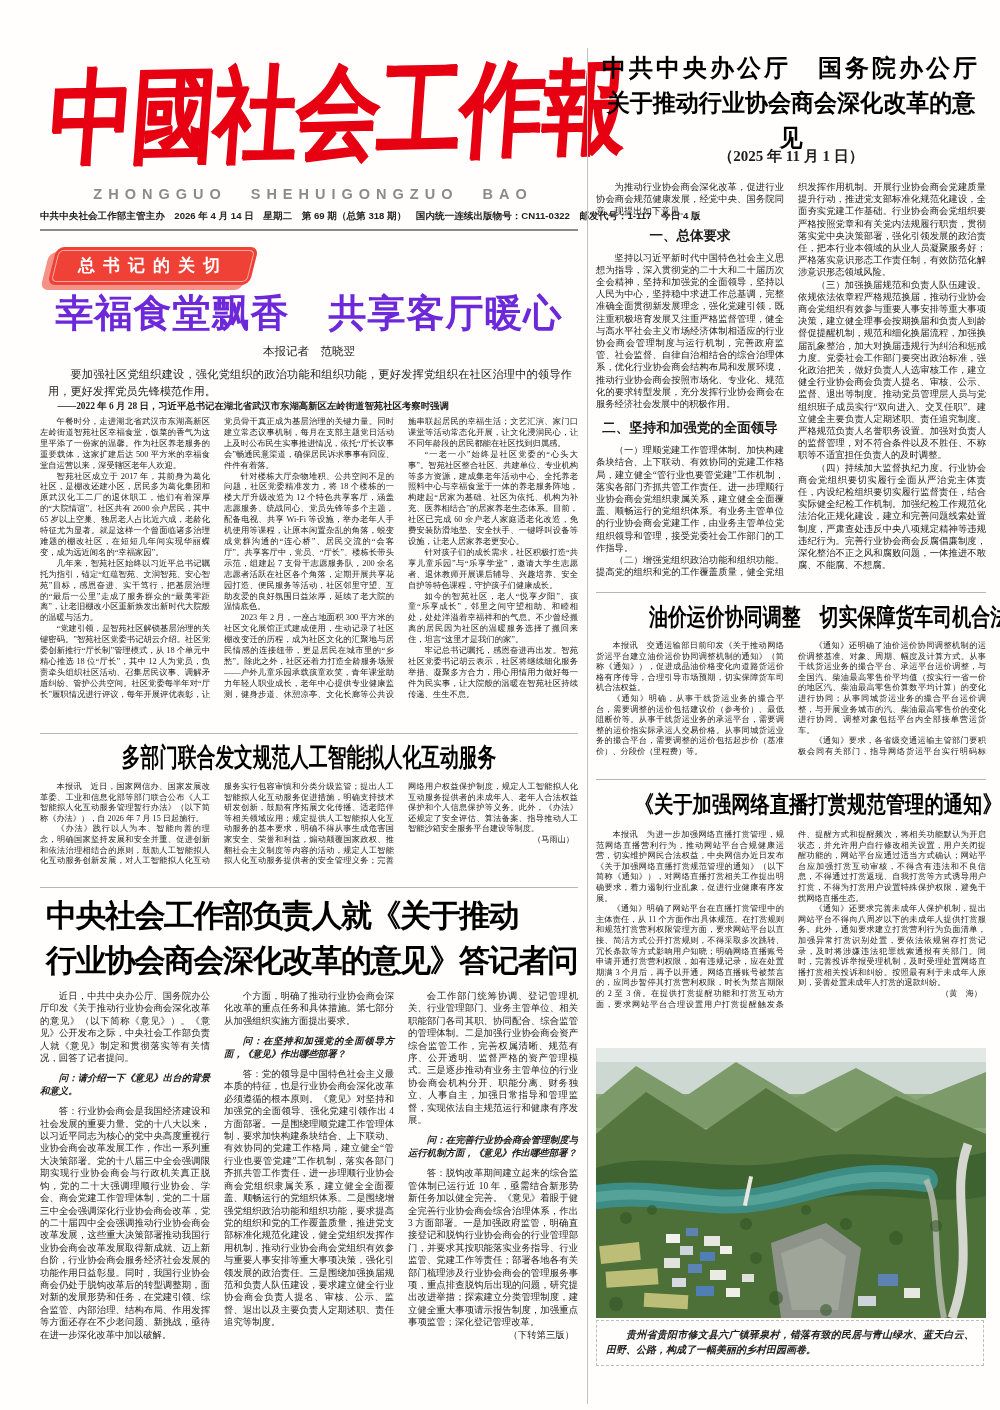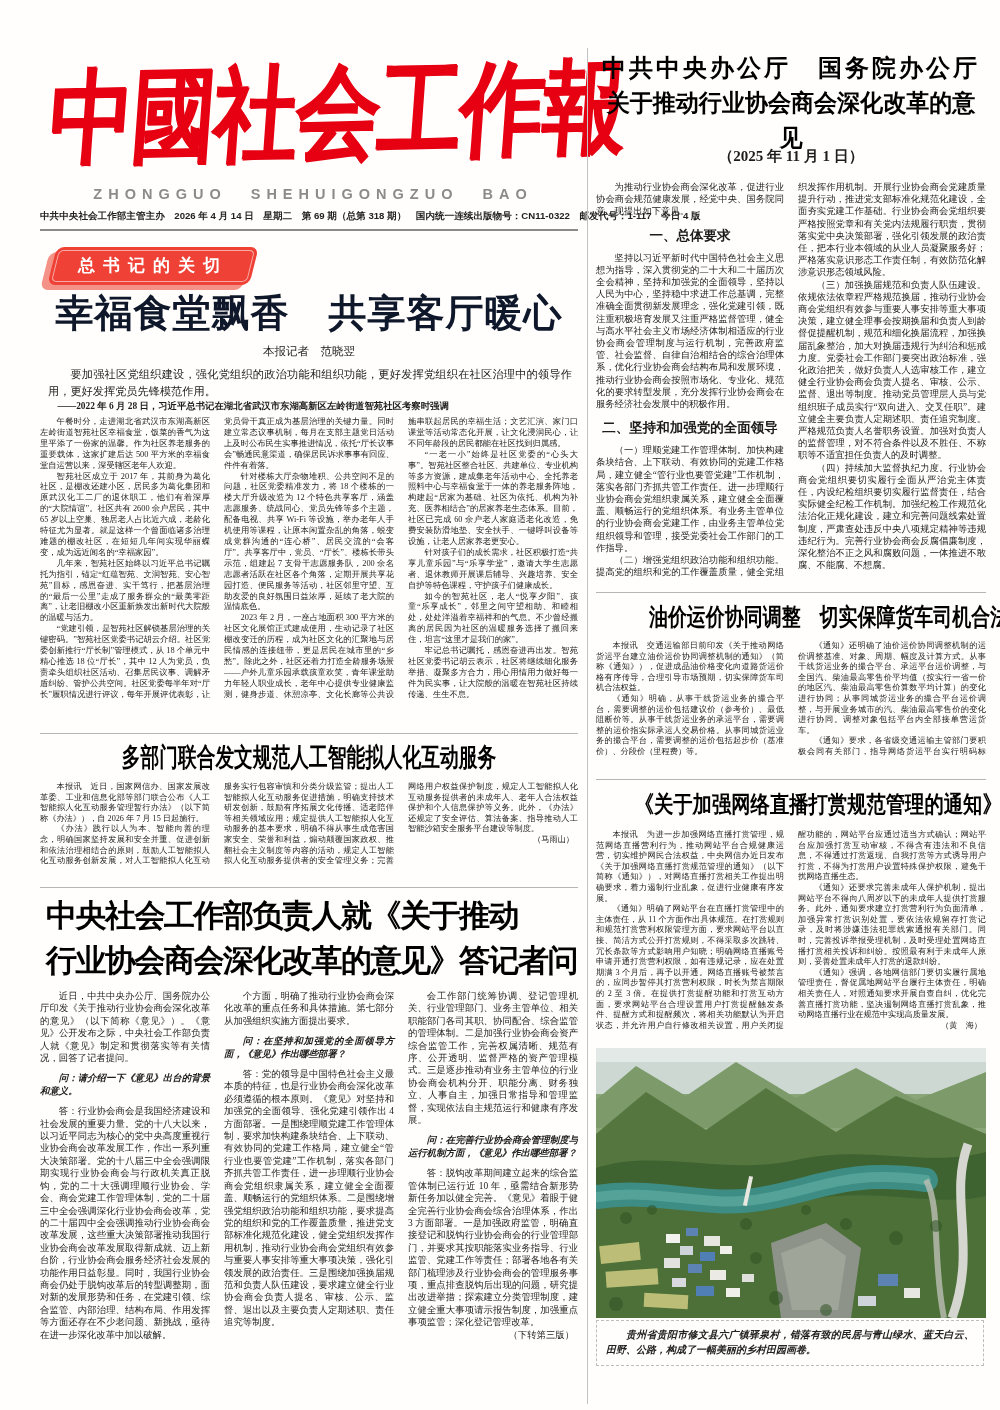--- a/index.html
+++ b/index.html
@@ -53,21 +53,21 @@
 
   
   .badge{left:46px;top:247px;width:214px;height:38px;}
   .badge-bg{position:absolute;left:6px;right:6px;top:0;bottom:0;background:#ef4136;
     transform:skewX(-14deg);border-radius:8px;box-shadow:-6px 5px 0 0 #f59287;}
   .badge-bg::after{content:"";position:absolute;left:3px;right:3px;top:3px;bottom:3px;
     border:1px solid rgba(255,255,255,.55);border-radius:5px;}
   .badge-text{position:relative;display:block;text-align:center;color:#fff;
     font-family:var(--sans);font-weight:bold;font-size:17px;line-height:38px;letter-spacing:8px;}
   .lead-headline{left:40px;top:288px;width:538px;text-align:center;font-family:var(--serif);
-    font-weight:900;font-size:38px;line-height:50px;letter-spacing:1px;color:#0f172a;white-space:nowrap;}
+    font-weight:900;font-size:38px;line-height:50px;letter-spacing:1px;color:#6d28d9;white-space:nowrap;}
   .lead-byline{left:40px;top:344px;width:538px;text-align:center;font-family:var(--serif);
     font-size:11.5px;}
   .lead-quote{left:48px;top:366px;width:524px;font-family:var(--serif);font-weight:normal;
     font-size:11.2px;line-height:16.5px;text-align:justify;text-indent:2em;}
   .lead-quote-src{left:48px;top:400px;width:524px;font-family:var(--serif);font-weight:bold;
     font-size:9.4px;line-height:13px;text-indent:1em;}
   .lead-body{left:40px;top:417px;width:538px;height:314px;column-count:3;
     font-size:8.3px;line-height:10.9px;}
 
   
@@ -196,21 +196,20 @@
       <div class="blk blk-p">《通知》要求，各省级交通运输主管部门要积极会同有关部门，指导网络货运平台实行明码标价。督促网络货运平台合理调整运价，严禁发布低于成本的运价。</div>
     </div>
 
   <div class="abs tip-headline">
     <span class="t">《关于加强网络直播打赏规范管理的通知》印发</span>
   </div>
   <div class="abs cols tip-body">
       <div class="blk blk-p">本报讯　为进一步加强网络直播打赏管理，规范网络直播营利行为，推动网站平台合规健康运营，切实维护网民合法权益，中央网信办近日发布《关于加强网络直播打赏规范管理的通知》（以下简称《通知》），对网络直播打赏相关工作提出明确要求，着力遏制行业乱象，促进行业健康有序发展。</div>
       <div class="blk blk-p">《通知》明确了网站平台在直播打赏管理中的主体责任，从 11 个方面作出具体规范。在打赏规则和规范打赏营利权限管理方面，要求网站平台以直接、简洁方式公开打赏规则，不得采取多次跳转、冗长条款等方式影响用户知晓；明确网络直播账号申请开通打赏营利权限，如有违规记录，应在处置期满 3 个月后，再予以开通。网络直播账号被禁言的，应同步暂停其打赏营利权限，时长为禁言期限的 2 至 3 倍。在提供打赏提醒功能和打赏互动方面，要求网站平台合理设置用户打赏提醒触发条件、提醒方式和提醒频次，将相关功能默认为开启状态，并允许用户自行修改相关设置，用户关闭提醒功能的，网站平台应通过适当方式确认；网站平台应加强打赏互动审核，不得含有违法和不良信息，不得通过打赏返现、自我打赏等方式诱导用户打赏，不得为打赏用户设置特殊保护权限，避免干扰网络直播生态。</div>
       <div class="blk blk-p">《通知》还要求完善未成年人保护机制，提出网站平台不得向八周岁以下的未成年人提供打赏服务。此外，通知要求建立打赏营利行为负面清单，加强异常打赏识别处置，要依法依规留存打赏记录，及时将涉嫌违法犯罪线索通报有关部门。同时，完善投诉举报受理机制，及时受理处置网络直播打赏相关投诉和纠纷。按照最有利于未成年人原则，妥善处置未成年人打赏的退款纠纷。</div>
-      <div class="blk blk-p">《通知》强调，各地网信部门要切实履行属地管理责任，督促属地网站平台履行主体责任，明确相关责任人，对照通知要求开展自查自纠，优化完善直播打赏功能，坚决遏制网络直播打赏乱象，推动网络直播行业在规范中实现高质量发展。</div>
       <div class="blk blk-sign">（黄　海）</div>
     </div>
 
   <div class="abs photo">
     <svg width="390" height="270" viewBox="0 0 390 270" xmlns="http://www.w3.org/2000/svg">
       <rect x="0" y="0" width="390" height="270" fill="#8aa578"></rect>
       <rect x="0" y="0" width="390" height="46" fill="#cdd8d2"></rect>
       <path d="M0,52 L40,18 L90,48 L140,14 L200,50 L260,20 L320,52 L390,24 L390,80 L0,80 Z" fill="#7c9a6a"></path>
       <path d="M0,86 L50,44 L110,82 L170,40 L240,84 L300,48 L390,86 L390,130 L0,130 Z" fill="#55773f"></path>
       <path d="M0,120 C60,100 130,128 200,112 C270,96 330,120 390,104 L390,160 L0,160 Z" fill="#3f6330"></path>

